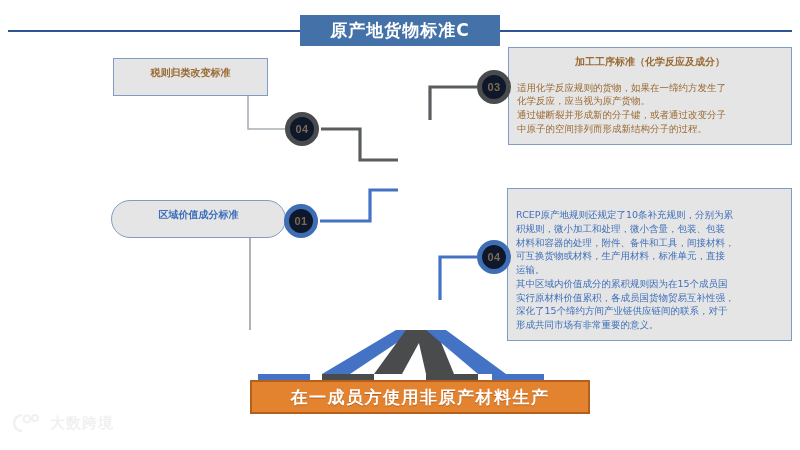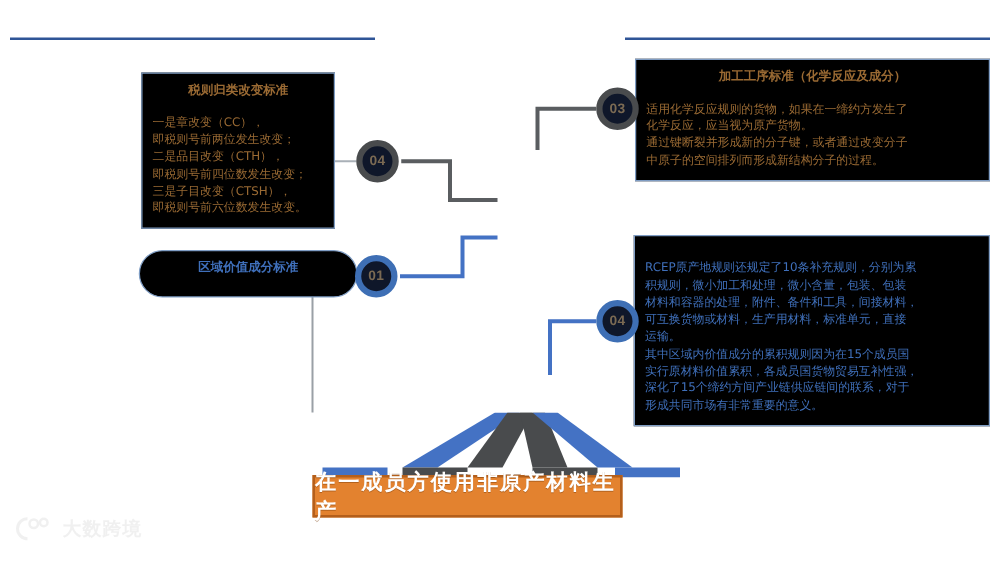--- a/index.html
+++ b/index.html
@@ -26,21 +26,21 @@
     letter-spacing: 1px;
     font-family: "DejaVu Sans", "Liberation Sans", sans-serif;
   }
 
   
   #wires { position: absolute; left: 0; top: 0; width: 800px; height: 450px; }
 
   
   .card {
     position: absolute;
-    background: #000000;
+    background: #e5e5e5;
     border: 1px solid #7f9dc4;
     padding: 7px 8px 8px 8px;
     font-family: "DejaVu Sans", "Liberation Sans", sans-serif;
   }
   .card .card-title {
     text-align: center;
     font-size: 10px;
     font-weight: bold;
     margin-bottom: 7px;
     line-height: 1.35;
@@ -71,21 +71,21 @@
   #node-01 { left: 284px; top: 204px; }
   #node-02 { left: 285px; top: 112px; }
   #node-03 { left: 477px; top: 70px;  }
   #node-04 { left: 477px; top: 240px; }
 
   
   #funnel { position: absolute; left: 230px; top: 330px; width: 350px; height: 52px; }
 
   
   #banner {
-    position: absolute; left: 250px; top: 380px; width: 248px; height: 34px;
+    position: absolute; left: 250px; top: 380px; width: 340px; height: 34px;
     background: #e3822f; border: 2px solid #b45f1b;
     display: flex; align-items: center; justify-content: center;
     color: #ffffff; font-size: 17px; font-weight: bold; letter-spacing: 1.5px;
     font-family: "DejaVu Sans", "Liberation Sans", sans-serif;
     text-shadow: 0 1px 0 rgba(120,60,10,.45);
   }
 
   
   #watermark {
     position: absolute; left: 8px; top: 412px;
@@ -98,20 +98,21 @@
     letter-spacing: 1px;
   }
 </style>
 </head>
 <body>
 
 <div id="stage">
 
   <div class="title-rule left"></div>
   <div class="title-rule right"></div>
+  <div class="title-band" id="page-title">原产地货物标准C</div>
 
   <svg id="wires" viewBox="0 0 800 450" xmlns="http://www.w3.org/2000/svg">
 
     <path d="M284,221 L250,221 L250,330" fill="none" stroke="#9aa0a6" stroke-width="1.6"></path>
     <path d="M320,221 L370,221 L370,190 L398,190" fill="none" stroke="#4472c4" stroke-width="3.2"></path>
 
     <path d="M285,129 L248,129 L248,60" fill="none" stroke="#a9b0b7" stroke-width="1.6"></path>
     <path d="M321,129 L360,129 L360,160 L398,160" fill="none" stroke="#5a5d60" stroke-width="3.2"></path>
 
     <path d="M477,87 L430,87 L430,120" fill="none" stroke="#5a5d60" stroke-width="3.2"></path>
@@ -129,26 +130,20 @@
     <polygon points="186,0 206,0 224,44 196,44" fill="#494b4d"></polygon>
     <polygon points="196,0 216,0 276,44 248,44" fill="#4472c4"></polygon>
     <rect x="28" y="44" width="52" height="8" fill="#4472c4"></rect>
     <rect x="92" y="44" width="52" height="8" fill="#494b4d"></rect>
     <rect x="196" y="44" width="52" height="8" fill="#494b4d"></rect>
     <rect x="262" y="44" width="52" height="8" fill="#4472c4"></rect>
   </svg>
 
   <div class="card brown" id="card-cc">
     <div class="card-title">税则归类改变标准</div>
-    <div class="card-body">一是章改变（CC），
-即税则号前两位发生改变；
-二是品目改变（CTH），
-即税则号前四位数发生改变；
-三是子目改变（CTSH），
-即税则号前六位数发生改变。</div>
   </div>
 
   <div class="card blue" id="card-rvc">
     <div class="card-title">区域价值成分标准</div>
   </div>
 
   <div class="card brown" id="card-chem">
     <div class="card-title">加工工序标准（化学反应及成分）</div>
     <div class="card-body">适用化学反应规则的货物，如果在一缔约方发生了
 化学反应，应当视为原产货物。

